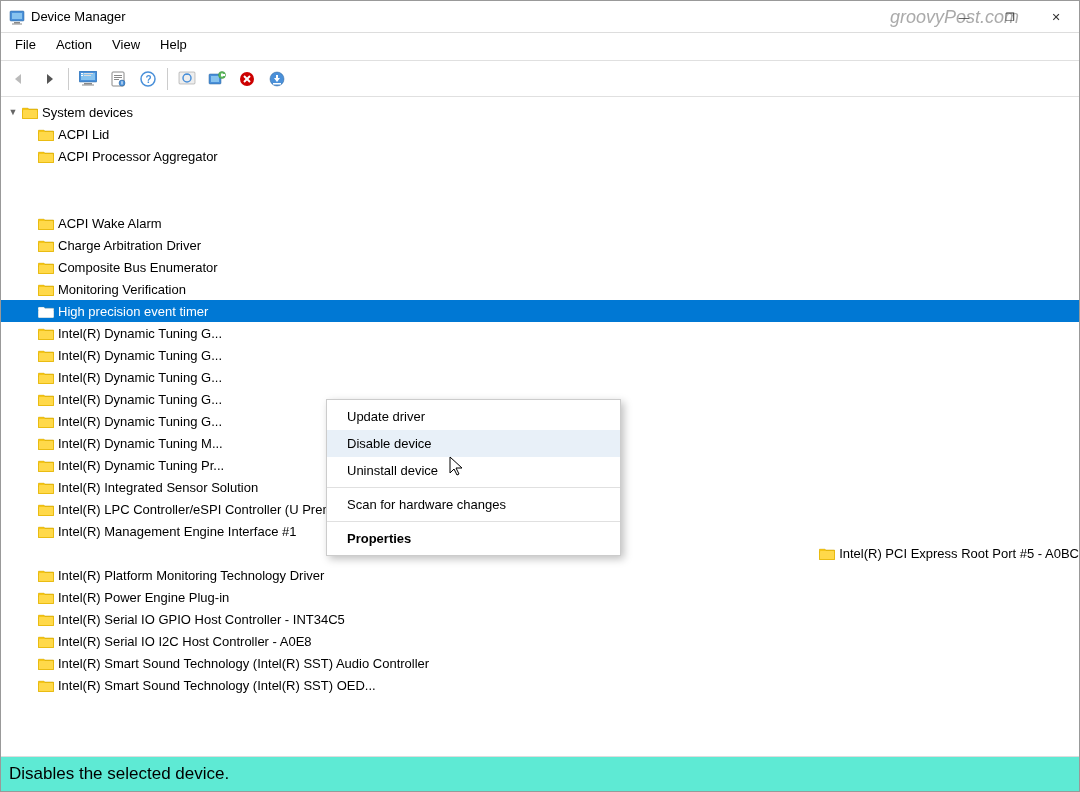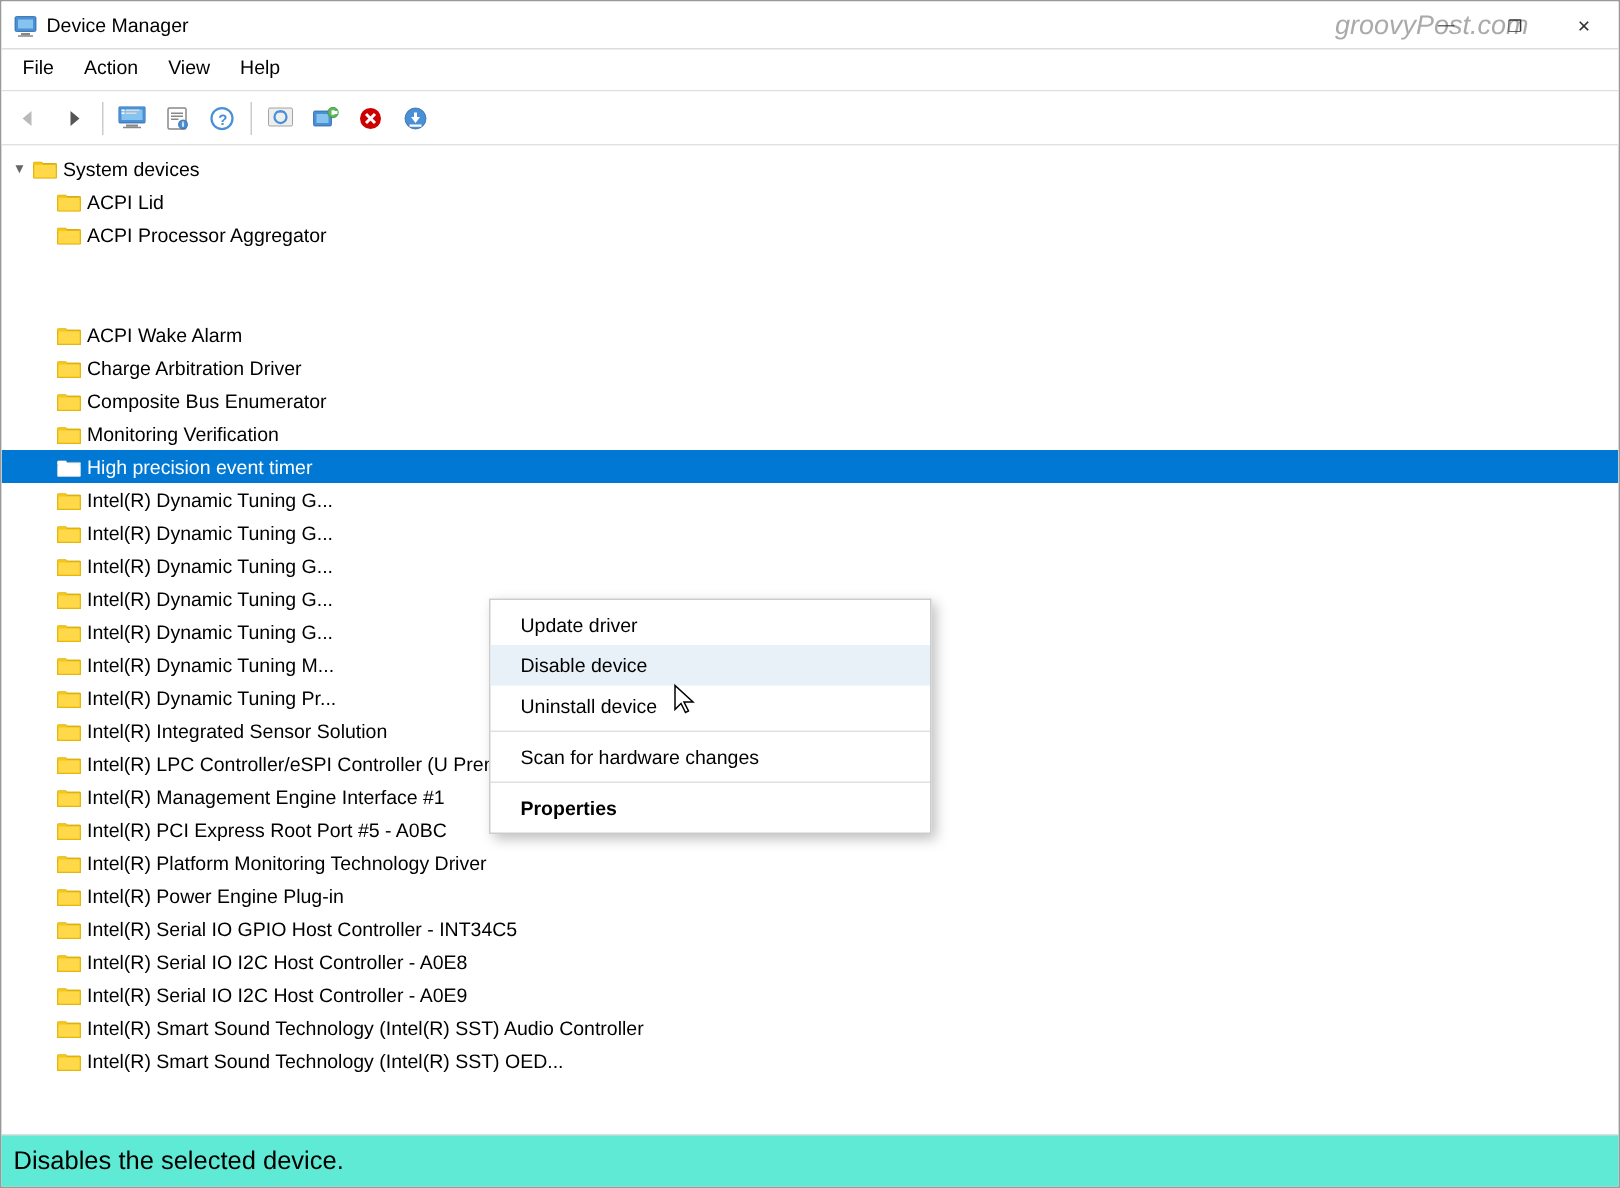--- a/index.html
+++ b/index.html
@@ -561,21 +561,21 @@
           <div class="tree-item" style="padding-left: 36px;">
             <span class="item-icon">
               <svg class="folder-icon-svg" viewBox="0 0 16 14" width="16" height="14">
       <rect x="0" y="4" width="16" height="10" rx="1" fill="#f5c518" stroke="#c8a000" stroke-width="0.5"></rect>
       <path d="M0,6 L0,4 Q0,3 1,3 L6,3 L7,4.5 L16,4.5 L16,6 Z" fill="#f5c518" stroke="#c8a000" stroke-width="0.3"></path>
       <rect x="1" y="5" width="14" height="8" fill="#ffd94a" rx="0.5"></rect>
     </svg>
             </span>
             <span class="item-label">Intel(R) Management Engine Interface #1</span>
           </div>
-          <div class="tree-item" style="padding-left: 36px;">
+          <div class="tree-item" style="padding-left: 36px; justify-content: flex-end;">
             <span class="item-icon">
               <svg class="folder-icon-svg" viewBox="0 0 16 14" width="16" height="14">
       <rect x="0" y="4" width="16" height="10" rx="1" fill="#f5c518" stroke="#c8a000" stroke-width="0.5"></rect>
       <path d="M0,6 L0,4 Q0,3 1,3 L6,3 L7,4.5 L16,4.5 L16,6 Z" fill="#f5c518" stroke="#c8a000" stroke-width="0.3"></path>
       <rect x="1" y="5" width="14" height="8" fill="#ffd94a" rx="0.5"></rect>
     </svg>
             </span>
             <span class="item-label">Intel(R) PCI Express Root Port #5 - A0BC</span>
           </div>
           <div class="tree-item" style="padding-left: 36px;">
@@ -610,30 +610,20 @@
           </div>
           <div class="tree-item" style="padding-left: 36px;">
             <span class="item-icon">
               <svg class="folder-icon-svg" viewBox="0 0 16 14" width="16" height="14">
       <rect x="0" y="4" width="16" height="10" rx="1" fill="#f5c518" stroke="#c8a000" stroke-width="0.5"></rect>
       <path d="M0,6 L0,4 Q0,3 1,3 L6,3 L7,4.5 L16,4.5 L16,6 Z" fill="#f5c518" stroke="#c8a000" stroke-width="0.3"></path>
       <rect x="1" y="5" width="14" height="8" fill="#ffd94a" rx="0.5"></rect>
     </svg>
             </span>
             <span class="item-label">Intel(R) Serial IO I2C Host Controller - A0E8</span>
-          </div>
-          <div class="tree-item" style="padding-left: 36px;">
-            <span class="item-icon">
-              <svg class="folder-icon-svg" viewBox="0 0 16 14" width="16" height="14">
-      <rect x="0" y="4" width="16" height="10" rx="1" fill="#f5c518" stroke="#c8a000" stroke-width="0.5"></rect>
-      <path d="M0,6 L0,4 Q0,3 1,3 L6,3 L7,4.5 L16,4.5 L16,6 Z" fill="#f5c518" stroke="#c8a000" stroke-width="0.3"></path>
-      <rect x="1" y="5" width="14" height="8" fill="#ffd94a" rx="0.5"></rect>
-    </svg>
-            </span>
-            <span class="item-label">Intel(R) Serial IO I2C Host Controller - A0E9</span>
           </div>
           <div class="tree-item" style="padding-left: 36px;">
             <span class="item-icon">
               <svg class="folder-icon-svg" viewBox="0 0 16 14" width="16" height="14">
       <rect x="0" y="4" width="16" height="10" rx="1" fill="#f5c518" stroke="#c8a000" stroke-width="0.5"></rect>
       <path d="M0,6 L0,4 Q0,3 1,3 L6,3 L7,4.5 L16,4.5 L16,6 Z" fill="#f5c518" stroke="#c8a000" stroke-width="0.3"></path>
       <rect x="1" y="5" width="14" height="8" fill="#ffd94a" rx="0.5"></rect>
     </svg>
             </span>
             <span class="item-label">Intel(R) Smart Sound Technology (Intel(R) SST) Audio Controller</span>

